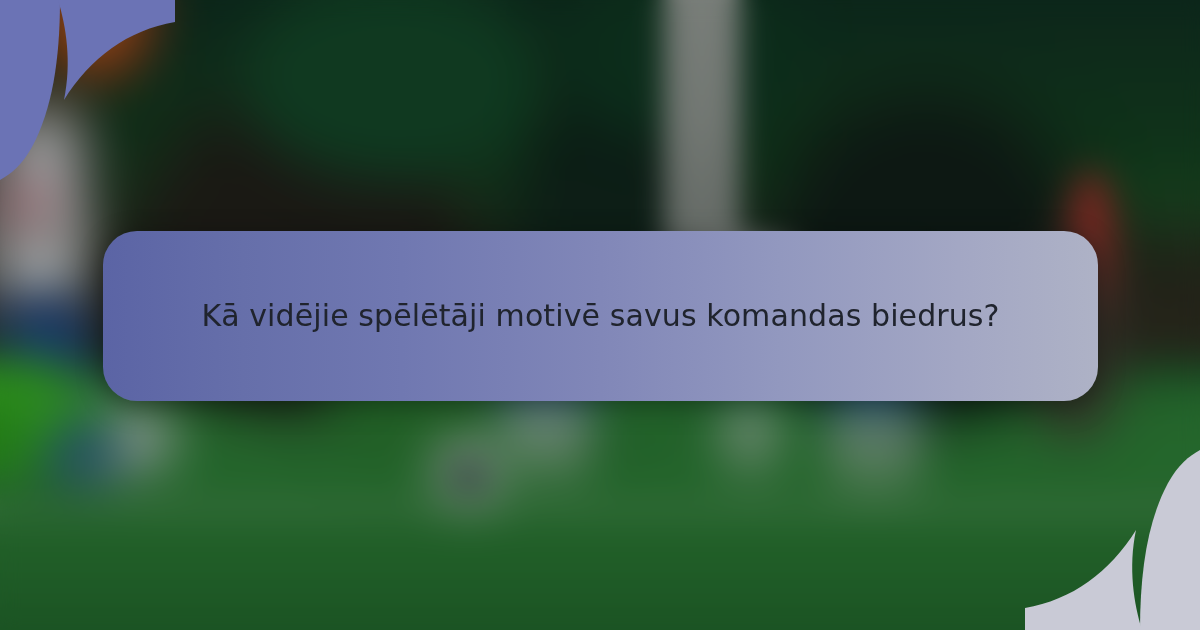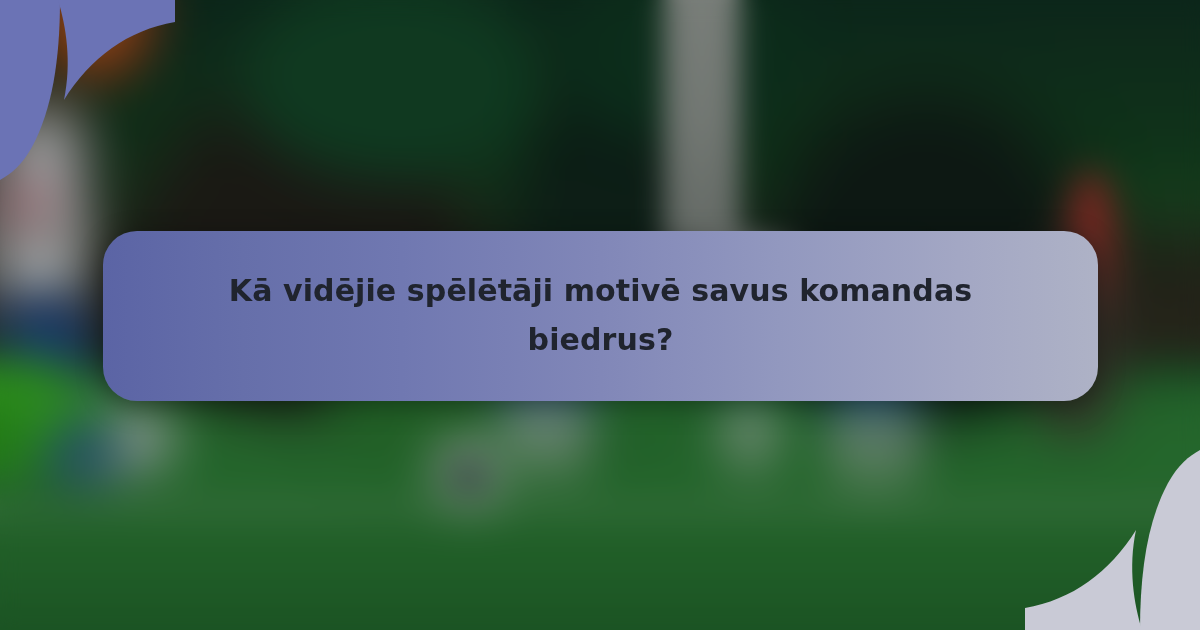--- a/index.html
+++ b/index.html
@@ -166,21 +166,21 @@
     display: flex;
     align-items: center;
     justify-content: center;
   }
   .card-title {
     width: 86%;
     text-align: center;
     color: #20242e;
     font-size: 30px;
     line-height: 1.62;
-    font-weight: 700;
+    font-weight: 400;
     letter-spacing: 0.1px;
   }
 </style>
 </head>
 <body>
 
 <div id="stage">
 
   <div class="bg-wrap">
     <div class="bg-base"></div>

